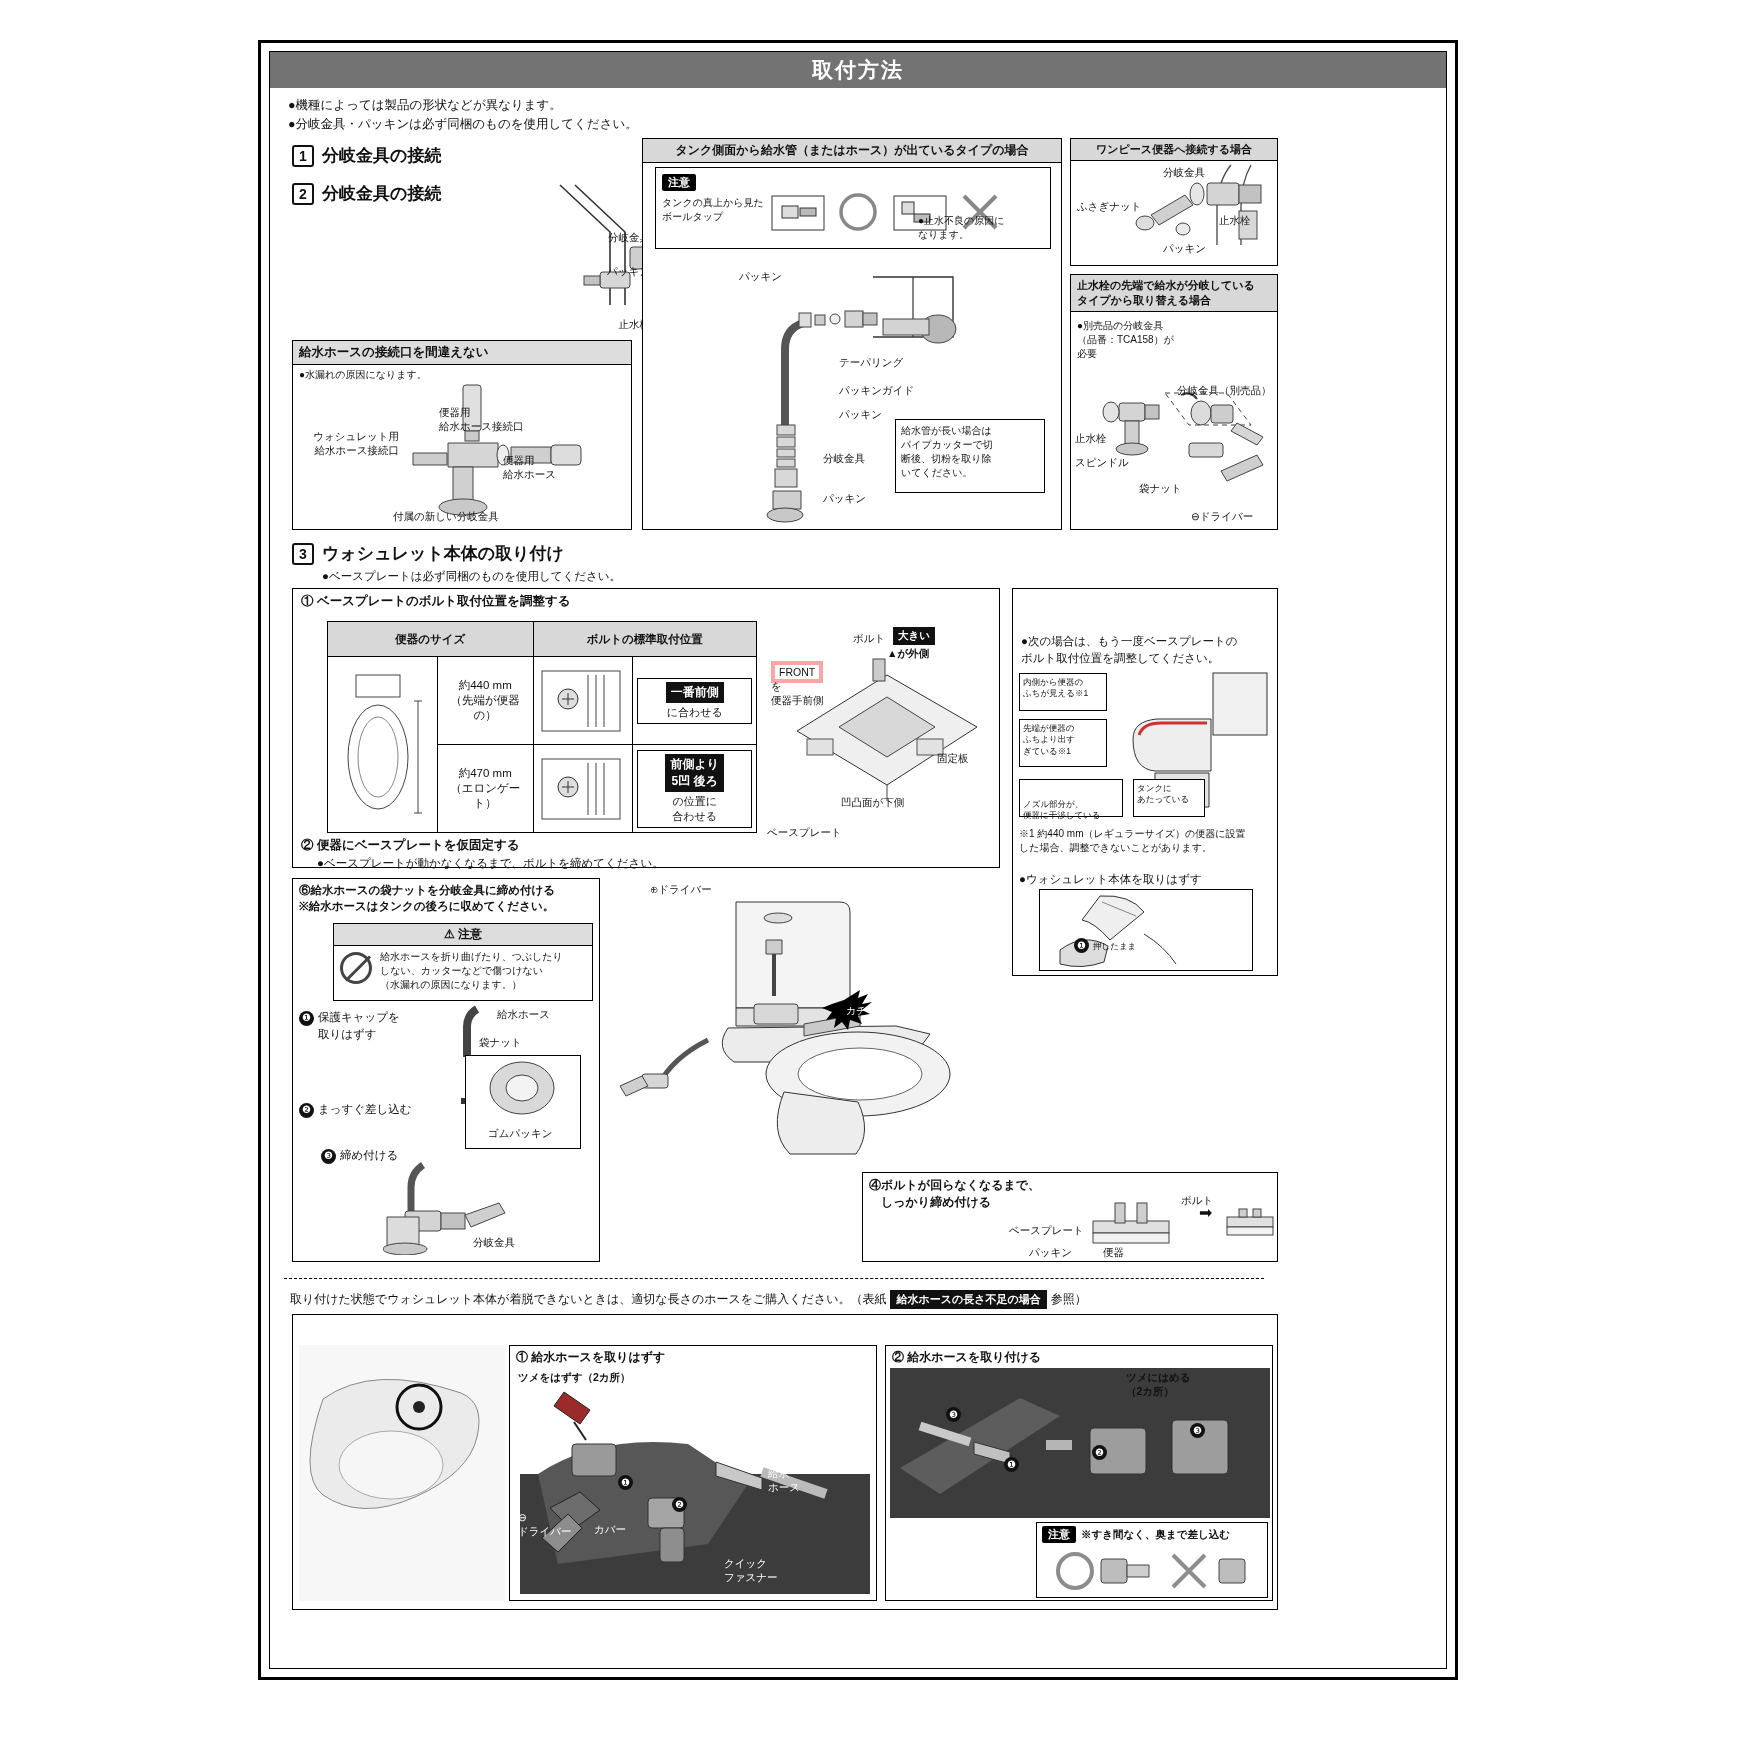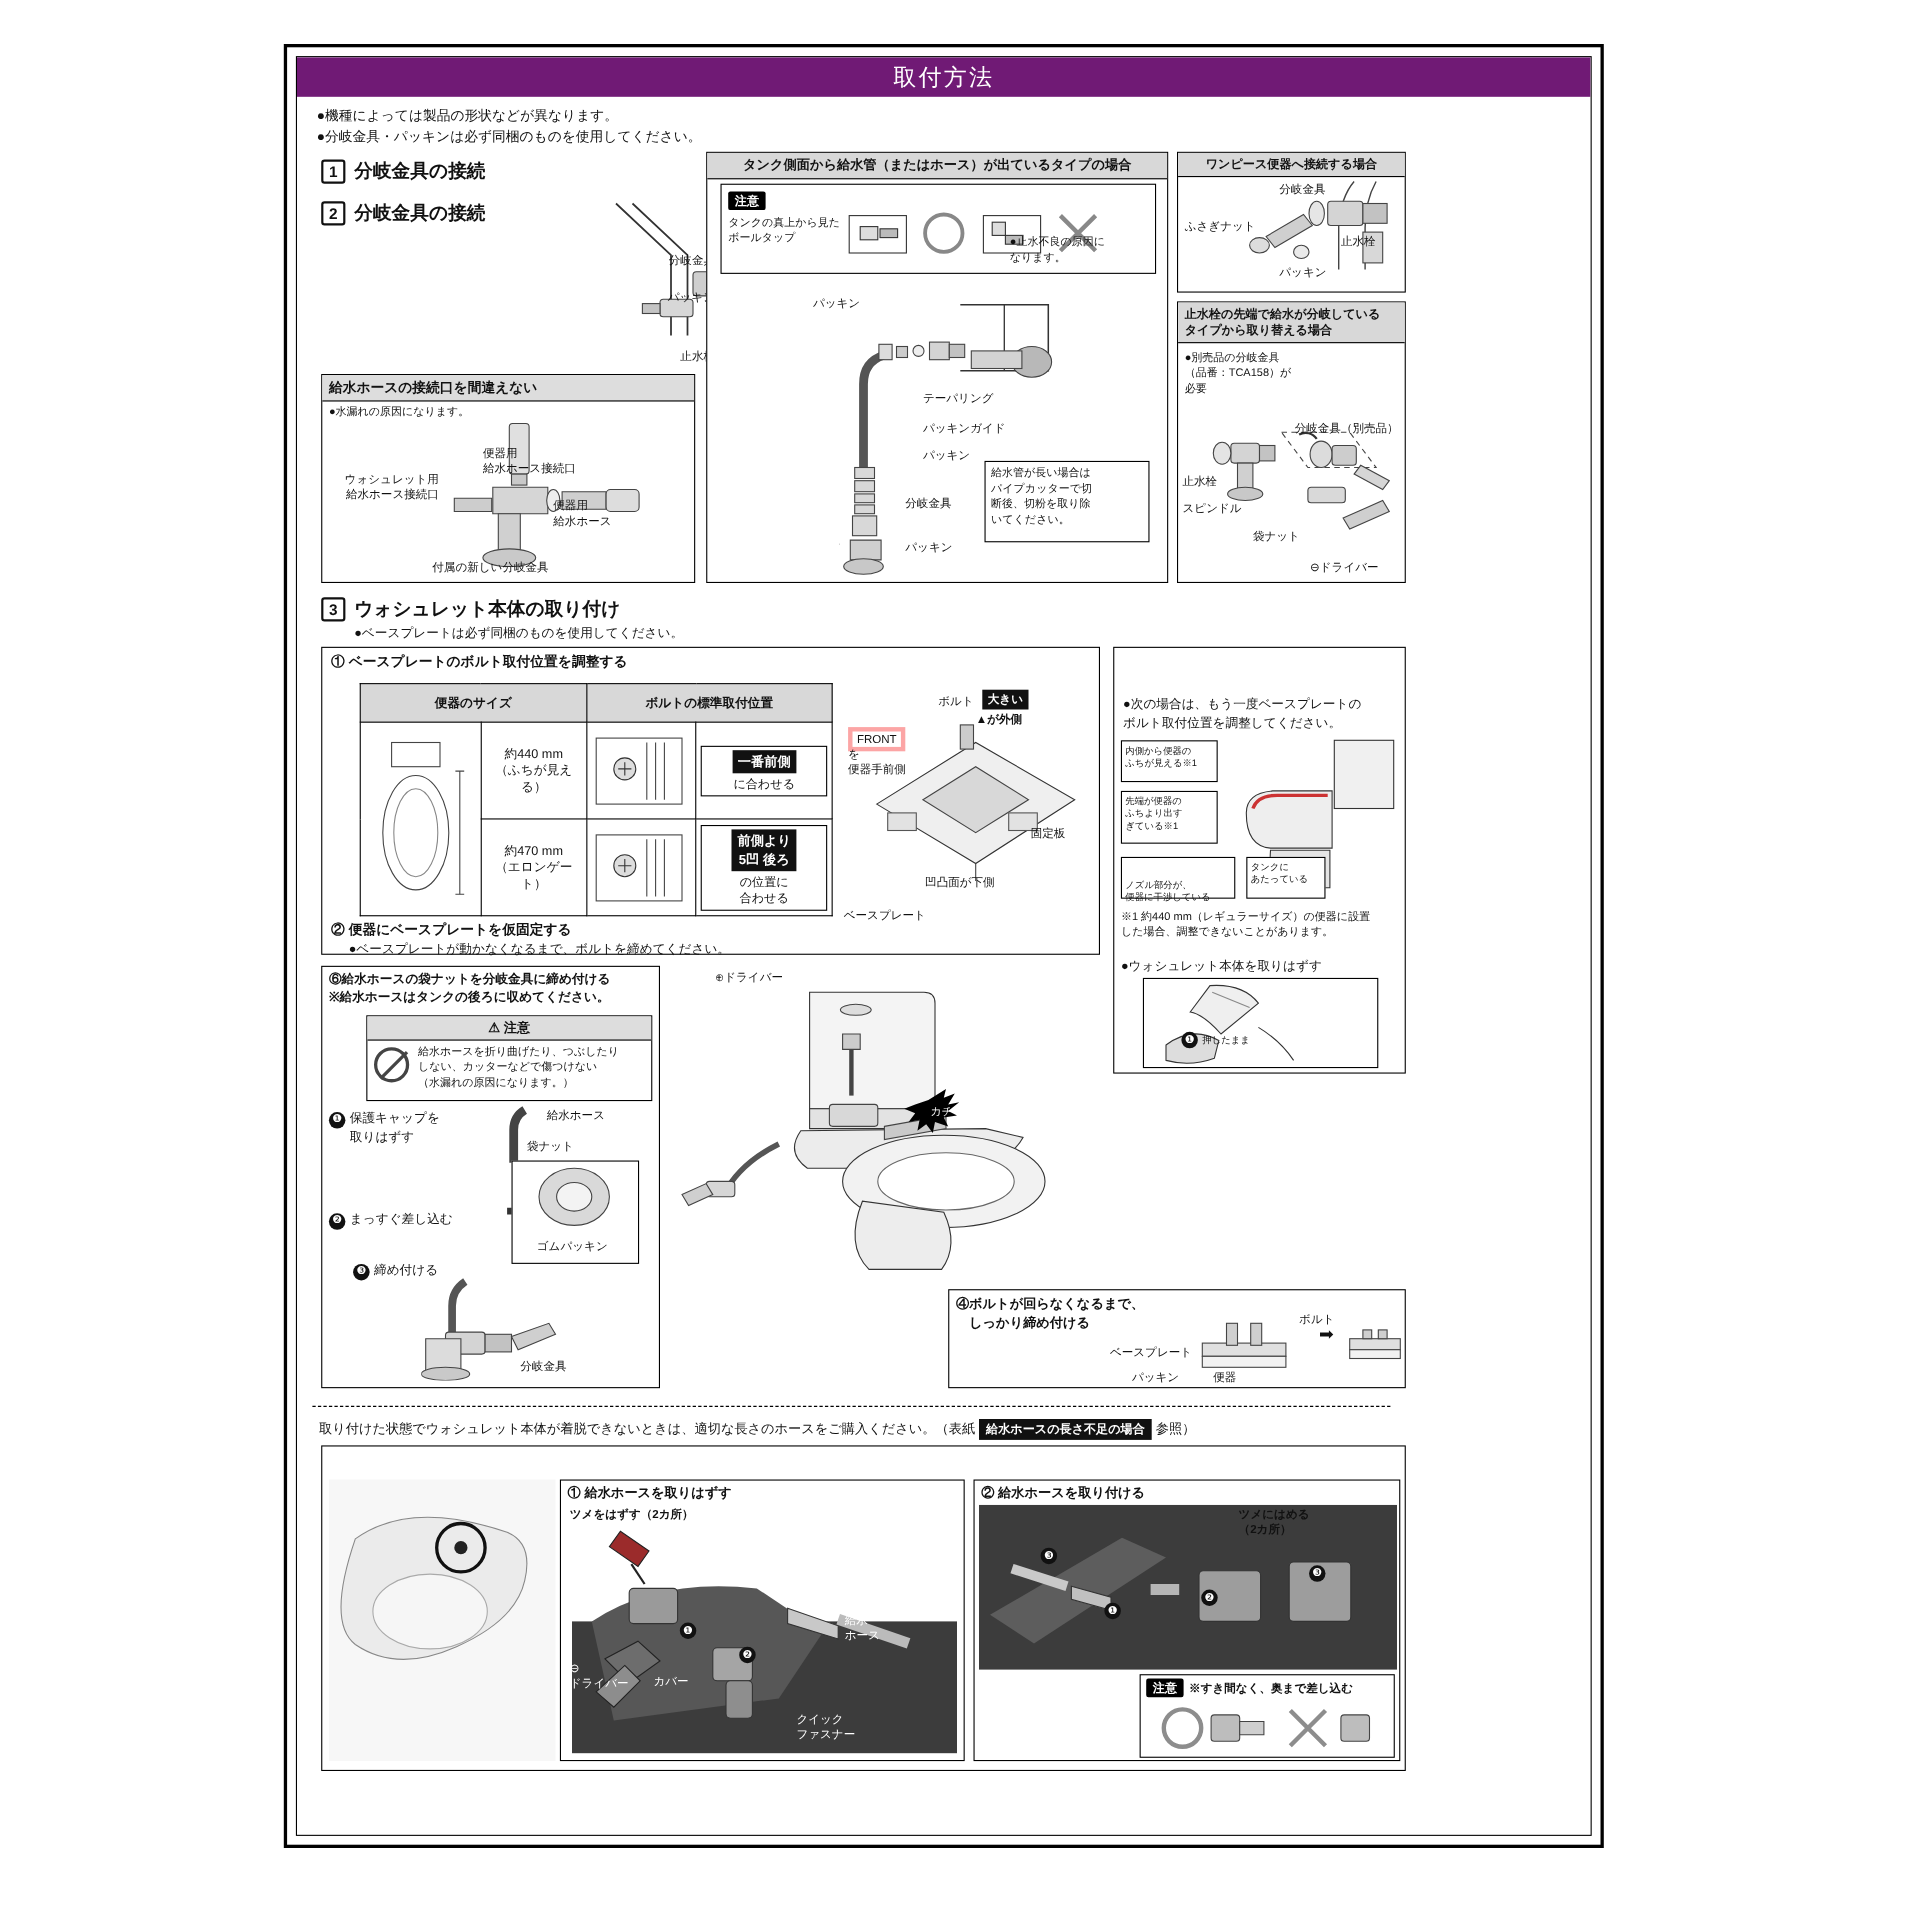--- a/index.html
+++ b/index.html
@@ -22,23 +22,23 @@
   }
   .inner {
     position: absolute;
     left: 8px; top: 8px; right: 8px; bottom: 8px;
     border: 1px solid #000;
     overflow: hidden;
   }
   .title-bar {
     position: absolute; left: 0; top: 0;
     width: 100%; height: 36px;
-    background: #701a75; color: #fff;
+    background: #737373; color: #fff;
     display: flex; align-items: center; justify-content: center;
-    font-size: 21px; font-weight: normal; letter-spacing: 2px;
+    font-size: 21px; font-weight: bold; letter-spacing: 2px;
   }
   .notes {
     position: absolute; left: 18px; top: 44px;
     font-size: 12.5px; line-height: 1.5;
   }
   .step-num {
     display: inline-flex; align-items: center; justify-content: center;
     width: 22px; height: 22px;
     border: 2px solid #111; border-radius: 3px;
     font-size: 14px; font-weight: bold;
@@ -301,21 +301,21 @@
             <td rowspan="2" style="width:110px;">
               <svg width="96" height="160" viewBox="0 0 96 160">
                 <rect x="26" y="10" width="44" height="22" fill="none" stroke="#444"></rect>
                 <ellipse cx="48" cy="92" rx="30" ry="52" fill="none" stroke="#444"></ellipse>
                 <ellipse cx="48" cy="92" rx="20" ry="40" fill="none" stroke="#888"></ellipse>
                 <path d="M88 36 v112" stroke="#444"></path>
                 <path d="M84 36 h8 M84 148 h8" stroke="#444"></path>
               </svg>
             </td>
             <td style="width:96px;white-space:pre-line;">約440 mm
-（ふちが見える）</td>
+（先端が便器の）</td>
             <td style="width:100px;">
               <svg width="92" height="76" viewBox="0 0 92 76">
                 <rect x="6" y="8" width="78" height="60" fill="none" stroke="#444"></rect>
                 <circle cx="32" cy="36" r="10" fill="#ddd" stroke="#333"></circle>
                 <path d="M26 36 h12 M32 30 v12" stroke="#333"></path>
                 <g stroke="#444">
                       <path d="M52 12 v52 M60 12 v52 M68 12 v52"></path>
                     </g>
               </svg>
             </td>

